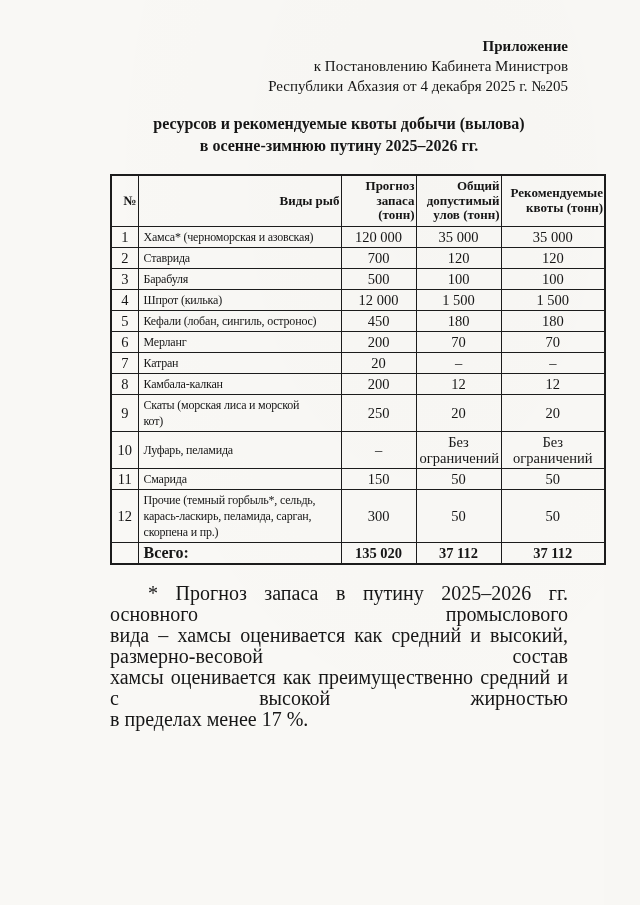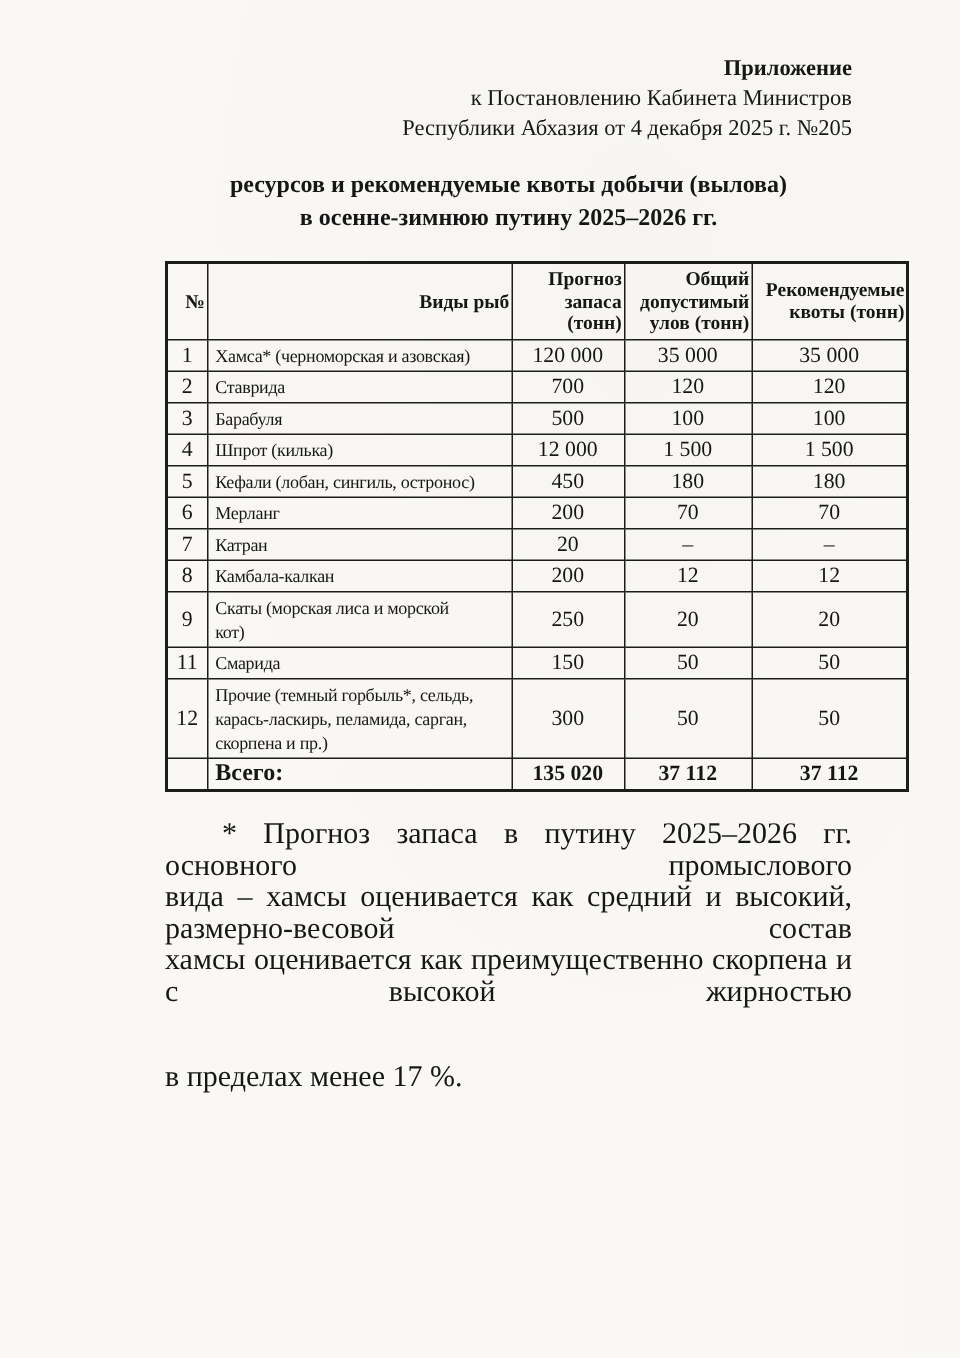--- a/index.html
+++ b/index.html
@@ -97,21 +97,20 @@
   .footnote .fn-line {
     text-align: justify;
     text-align-last: justify;
   }
   .footnote .fn-line.indent {
     text-indent: 38px;
   }
   .footnote .fn-line.last {
     text-align: left;
     text-align-last: left;
-    margin-top: 36px;
   }
 </style>
 </head>
 <body>
 
 <div class="page">
 
   <div class="doc-ref">
     <div class="ref-line-1">Приложение</div>
     <div class="ref-line-2">к Постановлению Кабинета Министров</div>
@@ -199,20 +198,27 @@
     </tr>
         <tr>
       <td class="c-num">9</td>
       <td class="c-species">Скаты (морская лиса и морской
 кот)</td>
       <td class="c-val">250</td>
       <td class="c-val">20</td>
       <td class="c-val">20</td>
     </tr>
         <tr>
+      <td class="c-num">10</td>
+      <td class="c-species">Луфарь, пеламида</td>
+      <td class="c-val">–</td>
+      <td class="c-val">Без ограничений</td>
+      <td class="c-val">Без ограничений</td>
+    </tr>
+        <tr>
       <td class="c-num">11</td>
       <td class="c-species">Смарида</td>
       <td class="c-val">150</td>
       <td class="c-val">50</td>
       <td class="c-val">50</td>
     </tr>
         <tr>
       <td class="c-num">12</td>
       <td class="c-species">Прочие (темный горбыль*, сельдь,
 карась-ласкирь, пеламида, сарган,
@@ -229,17 +235,17 @@
         <td class="c-val">135 020</td>
         <td class="c-val">37 112</td>
         <td class="c-val">37 112</td>
       </tr>
     </tfoot>
   </table>
 
   <div class="footnote">
       <div class="fn-line indent">* Прогноз запаса в путину 2025–2026 гг. основного промыслового</div>
       <div class="fn-line">вида – хамсы оценивается как средний и высокий, размерно-весовой состав</div>
-      <div class="fn-line">хамсы оценивается как преимущественно скорпена и с высокой жирностью</div>
+      <div class="fn-line">хамсы оценивается как преимущественно средний и с высокой жирностью</div>
       <div class="fn-line last">в пределах менее 17 %.</div>
     </div>
 
 </div>
 
 </body></html>

